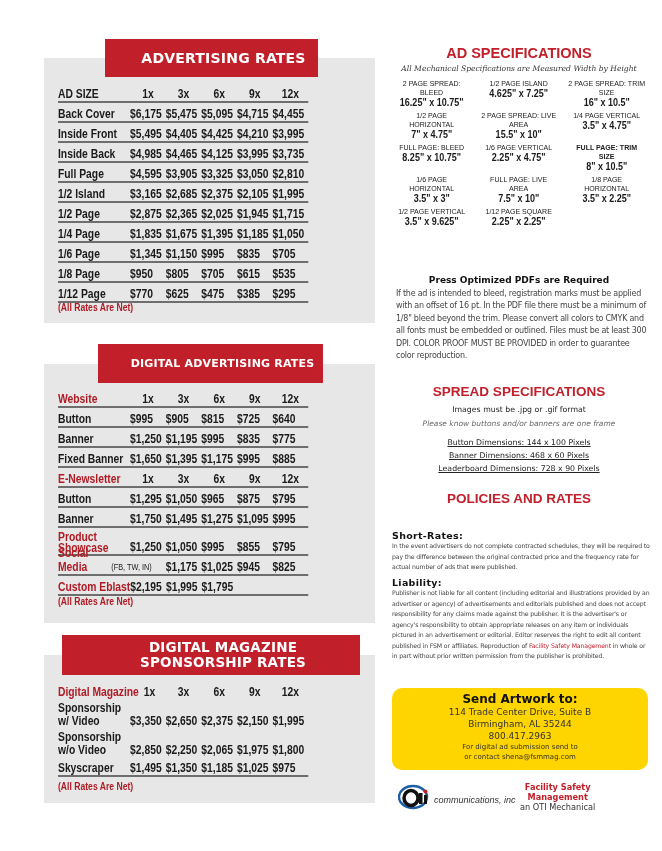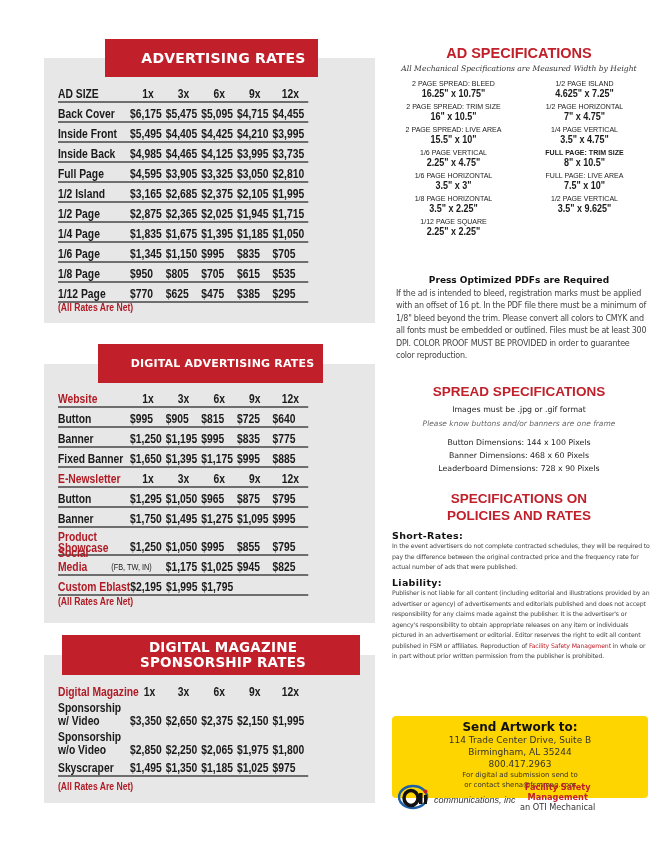--- a/index.html
+++ b/index.html
@@ -17,32 +17,32 @@
   .row .c0 { width: 84px; }
   .row .c { width: 41.5px; }
   .row.thead .c { text-align: center; }
   .red { color: #b01b24; }
   .net { position: absolute; left: 58px; font-size: 10px; font-weight: bold; color: #b01b24;
          transform: scaleX(0.86); transform-origin: left; }
 
   .rt { position: absolute; left: 388px; width: 262px; text-align: center; }
   .rt-title { font-family: Liberation Sans, sans-serif; font-weight: bold; color: #c1202b; }
   .spec-sub { font-family: "DejaVu Serif", serif; font-style: italic; font-size: 7.6px; color: #333; }
-  .specgrid { position: absolute; left: 388px; width: 262px; display: grid; grid-template-columns: 1fr 1fr;
+  .specgrid { position: absolute; left: 388px; width: 262px; display: grid; grid-template-columns: 1fr 1fr 1fr;
               row-gap: 3px; text-align: center; }
   .spec-item .sl { font-size: 8px; line-height: 9px; transform: scaleX(0.88); color: #222; }
   .spec-item .sv { font-size: 10px; font-weight: bold; line-height: 11px; transform: scaleX(0.9); }
   .body-txt { font-family: "DejaVu Sans", sans-serif; color: #444; }
   .policy { position: absolute; left: 392px; width: 260px; }
   .policy h4 { font-family: "DejaVu Sans", sans-serif; font-size: 9.5px; font-weight: bold; color: #111; letter-spacing: 0.3px; }
   .policy p { font-family: "DejaVu Sans", sans-serif; font-size: 6.2px; line-height: 10.5px; color: #444; letter-spacing: -0.15px; }
   .fsm-inline { color: #c1202b; }
 
   .artwork { position: absolute; left: 392px; top: 688px; width: 256px; height: 82px; background: #ffd500;
-             border-radius: 4px; text-align: center; padding-top: 4px; margin-top: 28px; }
+             border-radius: 10px; text-align: center; padding-top: 4px; }
   .artwork .t { font-family: "DejaVu Sans", sans-serif; font-weight: bold; font-size: 12px; color: #111; }
   .artwork .l { font-family: "DejaVu Sans", sans-serif; font-size: 9px; line-height: 12px; color: #333; }
   .artwork .s { font-family: "DejaVu Sans", sans-serif; font-size: 7px; line-height: 10px; color: #333; }
 
   .oti { position: absolute; left: 398px; top: 784px; display: flex; align-items: center; }
   .oti-mark { position: relative; width: 34px; height: 26px; }
   .oti-text { font-family: "Liberation Sans", sans-serif; font-style: italic; font-size: 9px; color: #333; margin-left: 2px; margin-top: 6px; }
   .fsm { position: absolute; left: 520px; top: 782px; text-align: center; }
   .fsm .n { font-family: "DejaVu Sans", sans-serif; font-weight: bold; font-size: 8.2px; line-height: 10px; color: #c1202b; }
   .fsm .p { font-family: "DejaVu Sans", sans-serif; font-size: 8.2px; line-height: 10px; color: #333; }
@@ -304,20 +304,24 @@
     </div>
     <div class="spec-item">
       <div class="sl">2 PAGE SPREAD: LIVE AREA</div>
       <div class="sv">15.5" x 10"</div>
     </div>
     <div class="spec-item">
       <div class="sl">1/4 PAGE VERTICAL</div>
       <div class="sv">3.5" x 4.75"</div>
     </div>
     <div class="spec-item">
+      <div class="sl">FULL PAGE: BLEED</div>
+      <div class="sv">8.25" x 10.75"</div>
+    </div>
+    <div class="spec-item">
       <div class="sl">1/6 PAGE VERTICAL</div>
       <div class="sv">2.25" x 4.75"</div>
     </div>
     <div class="spec-item">
       <div class="sl" style="font-weight: bold;">FULL PAGE: TRIM SIZE</div>
       <div class="sv">8" x 10.5"</div>
     </div>
     <div class="spec-item">
       <div class="sl">1/6 PAGE HORIZONTAL</div>
       <div class="sv">3.5" x 3"</div>
@@ -339,28 +343,27 @@
       <div class="sv">2.25" x 2.25"</div>
     </div>
   </div>
 
 <div class="rt" style="top:275px;font-family:'DejaVu Sans',sans-serif;font-weight:bold;font-size:9px;color:#111;">Press Optimized PDFs are Required</div>
 <div class="rt body-txt" style="top:288px;left:396px;width:252px;text-align:left;font-size:8px;line-height:12.4px;letter-spacing:-0.25px;">If the ad is intended to bleed, registration marks must be applied with an offset of 16 pt. In the PDF file there must be a minimum of 1/8" bleed beyond the trim. Please convert all colors to CMYK and all fonts must be embedded or outlined.  Files must be at least 300 DPI. COLOR PROOF MUST BE PROVIDED in order to guarantee color reproduction.</div>
 
 <div class="rt rt-title" style="top:384px;font-size:13.5px;">SPREAD SPECIFICATIONS</div>
 <div class="rt" style="top:405px;font-family:'DejaVu Sans',sans-serif;font-size:7.8px;color:#222;">Images must be .jpg or .gif format</div>
 <div class="rt" style="top:419px;font-family:'DejaVu Sans',sans-serif;font-style:italic;font-size:7.5px;color:#666;">Please know buttons and/or banners are one frame</div>
-<div class="rt" style="top:436px;font-family:'DejaVu Sans',sans-serif;font-size:7.8px;line-height:13px;color:#222;">
+<div class="rt" style="top:436px;font-family:'DejaVu Sans',sans-serif;font-size:7.8px;line-height:13px;color:#222;text-decoration:underline;">
   <div>Button Dimensions: 144 x 100 Pixels</div>
   <div>Banner Dimensions: 468 x 60 Pixels</div>
   <div>Leaderboard Dimensions: 728 x 90 Pixels</div>
 </div>
 
 <div class="rt rt-title" style="top:490px;font-size:13.5px;line-height:17px;">
-  <div>SPECIFICATIONS ON</div>
   <div>POLICIES AND RATES</div>
 </div>
 <div class="policy" style="top:530px;">
   <h4>Short-Rates:</h4>
   <p>In the event advertisers do not complete contracted schedules, they will be required to pay the difference between the original contracted price and the frequency rate for actual number of ads that were published.</p>
 </div>
 <div class="policy" style="top:577px;">
   <h4>Liability:</h4>
   <p><span>Publisher is not liable for all content (including editorial and illustrations provided by an advertiser or agency) of advertisements and editorials published and does not accept responsibility for any claims made against the publisher. It is the advertiser's or agency's responsibility to obtain appropriate releases on any item or individuals pictured in an advertisement or editorial.  Editor reserves the right to edit all content published in FSM or affiliates.  Reproduction of </span><span class="fsm-inline">Facility Safety Management</span><span> in whole or in part without prior written permission from the publisher is prohibited.</span></p>
 </div>

